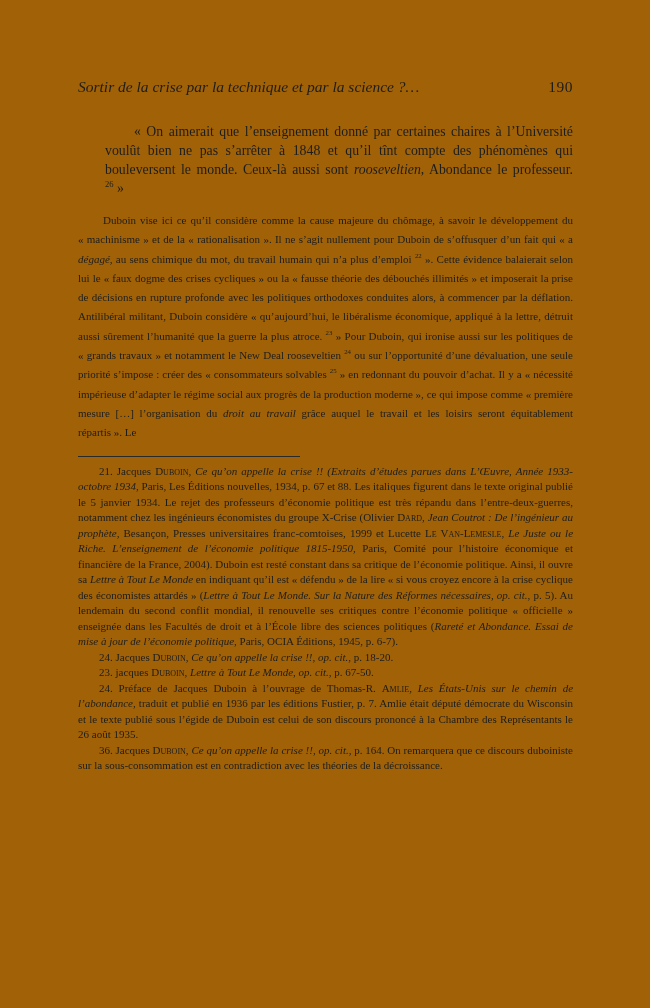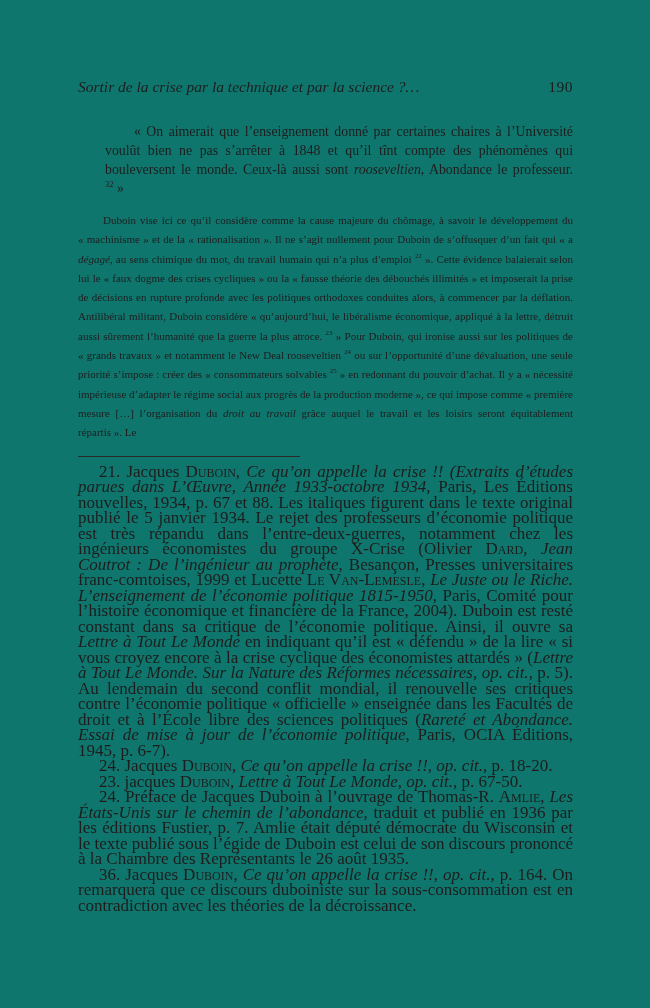--- a/index.html
+++ b/index.html
@@ -4,21 +4,21 @@
 <style>
   html, body {
     margin: 0;
     padding: 0;
     background: #ffffff;
   }
   .page {
     position: relative;
     width: 650px;
     height: 1008px;
-    background: #0f766e;
+    background: #a16207;
     overflow: hidden;
     box-sizing: border-box;
     font-family: "Liberation Serif", "DejaVu Serif", serif;
     color: #1d1d1d;
     -webkit-font-smoothing: antialiased;
   }
   .content {
     box-sizing: border-box;
     width: 650px;
     padding: 78px 77px 0 78px;
@@ -48,21 +48,21 @@
     text-indent: 25px;
   }
   .fn-rule {
     margin-top: 13px;
     width: 222px;
     height: 0;
     border-top: 1.2px solid #2a2a2a;
   }
   .footnotes {
     margin-top: 7px;
-    font-size: 17px;
+    font-size: 11px;
     line-height: 15.5px;
     text-align: justify;
   }
   .footnote {
     margin: 0;
     text-indent: 21px;
   }
   .seg-i  { font-style: italic; }
   .seg-sc { font-variant: small-caps; }
   .seg-sup {
@@ -75,21 +75,21 @@
 <body>
 
 <div class="page">
   <div class="content">
 
     <div class="running-header">
       <span class="rh-title">Sortir de la crise par la technique et par la science&nbsp;?…</span>
       <span class="rh-page">190</span>
     </div>
 
-    <p class="blockquote"><span>«&nbsp;On aimerait que l’enseignement donné par certaines chaires à l’Université voulût bien ne pas s’arrêter à 1848 et qu’il tînt compte des phénomènes qui bouleversent le monde. Ceux-là aussi sont </span><span class="seg-i">rooseveltien</span><span>, Abondance le professeur. </span><span class="seg-sup">32</span><span>&nbsp;»</span></p>
+    <p class="blockquote"><span>«&nbsp;On aimerait que l’enseignement donné par certaines chaires à l’Université voulût bien ne pas s’arrêter à 1848 et qu’il tînt compte des phénomènes qui bouleversent le monde. Ceux-là aussi sont </span><span class="seg-i">rooseveltien</span><span>, Abondance le professeur. </span><span class="seg-sup">26</span><span>&nbsp;»</span></p>
 
     <p class="body-para"><span>Duboin vise ici ce qu’il considère comme la cause majeure du chômage, à savoir le développement du «&nbsp;machinisme&nbsp;» et de la «&nbsp;rationalisation&nbsp;». Il ne s’agit nullement pour Duboin de s’offusquer d’un fait qui «&nbsp;a </span><span class="seg-i">dégagé</span><span>, au sens chimique du mot, du travail humain qui n’a plus d’emploi </span><span class="seg-sup">22</span><span>&nbsp;». Cette évidence balaierait selon lui le «&nbsp;faux dogme des crises cycliques&nbsp;» ou la «&nbsp;fausse théorie des débouchés illimités&nbsp;» et imposerait la prise de décisions en rupture profonde avec les politiques orthodoxes conduites alors, à commencer par la déflation. Antilibéral militant, Duboin considère «&nbsp;qu’aujourd’hui, le libéralisme économique, appliqué à la lettre, détruit aussi sûrement l’humanité que la guerre la plus atroce. </span><span class="seg-sup">23</span><span>&nbsp;» Pour Duboin, qui ironise aussi sur les politiques de «&nbsp;grands travaux&nbsp;» et notamment le New Deal rooseveltien </span><span class="seg-sup">24</span><span> ou sur l’opportunité d’une dévaluation, une seule priorité s’impose&nbsp;: créer des «&nbsp;consommateurs solvables </span><span class="seg-sup">25</span><span>&nbsp;» en redonnant du pouvoir d’achat. Il y a «&nbsp;nécessité impérieuse d’adapter le régime social aux progrès de la production moderne&nbsp;», ce qui impose comme «&nbsp;première mesure […] l’organisation du </span><span class="seg-i">droit au travail</span><span> grâce auquel le travail et les loisirs seront équitablement répartis&nbsp;». Le</span></p>
 
     <div class="fn-rule"></div>
 
     <div class="footnotes">
       <p class="footnote"><span>21. Jacques </span><span class="seg-sc">Duboin</span><span>, </span><span class="seg-i">Ce qu’on appelle la crise&nbsp;!! (Extraits d’études parues dans L’Œuvre, Année 1933-octobre 1934</span><span>, Paris, Les Éditions nouvelles, 1934, p. 67 et 88. Les italiques figurent dans le texte original publié le 5 janvier 1934. Le rejet des professeurs d’économie politique est très répandu dans l’entre-deux-guerres, notamment chez les ingénieurs économistes du groupe X-Crise (Olivier </span><span class="seg-sc">Dard</span><span>, </span><span class="seg-i">Jean Coutrot&nbsp;: De l’ingénieur au prophète</span><span>, Besançon, Presses universitaires franc-comtoises, 1999 et Lucette </span><span class="seg-sc">Le Van-Lemesle</span><span>, </span><span class="seg-i">Le Juste ou le Riche. L’enseignement de l’économie politique 1815-1950</span><span>, Paris, Comité pour l’histoire économique et financière de la France, 2004). Duboin est resté constant dans sa critique de l’économie politique. Ainsi, il ouvre sa </span><span class="seg-i">Lettre à Tout Le Monde</span><span> en indiquant qu’il est «&nbsp;défendu&nbsp;» de la lire «&nbsp;si vous croyez encore à la crise cyclique des économistes attardés&nbsp;» (</span><span class="seg-i">Lettre à Tout Le Monde. Sur la Nature des Réformes nécessaires, op. cit.</span><span>, p. 5). Au lendemain du second conflit mondial, il renouvelle ses critiques contre l’économie politique «&nbsp;officielle&nbsp;» enseignée dans les Facultés de droit et à l’École libre des sciences politiques (</span><span class="seg-i">Rareté et Abondance. Essai de mise à jour de l’économie politique</span><span>, Paris, OCIA Éditions, 1945, p. 6-7).</span></p>
       <p class="footnote"><span>24. Jacques </span><span class="seg-sc">Duboin</span><span>, </span><span class="seg-i">Ce qu’on appelle la crise&nbsp;!!</span><span>, </span><span class="seg-i">op. cit.</span><span>, p. 18-20.</span></p>
       <p class="footnote"><span>23. jacques </span><span class="seg-sc">Duboin</span><span>, </span><span class="seg-i">Lettre à Tout Le Monde</span><span>, </span><span class="seg-i">op. cit.</span><span>, p. 67-50.</span></p>
       <p class="footnote"><span>24. Préface de Jacques Duboin à l’ouvrage de Thomas-R. </span><span class="seg-sc">Amlie</span><span>, </span><span class="seg-i">Les États-Unis sur le chemin de l’abondance</span><span>, traduit et publié en 1936 par les éditions Fustier, p. 7. Amlie était député démocrate du Wisconsin et le texte publié sous l’égide de Duboin est celui de son discours prononcé à la Chambre des Représentants le 26 août 1935.</span></p>

